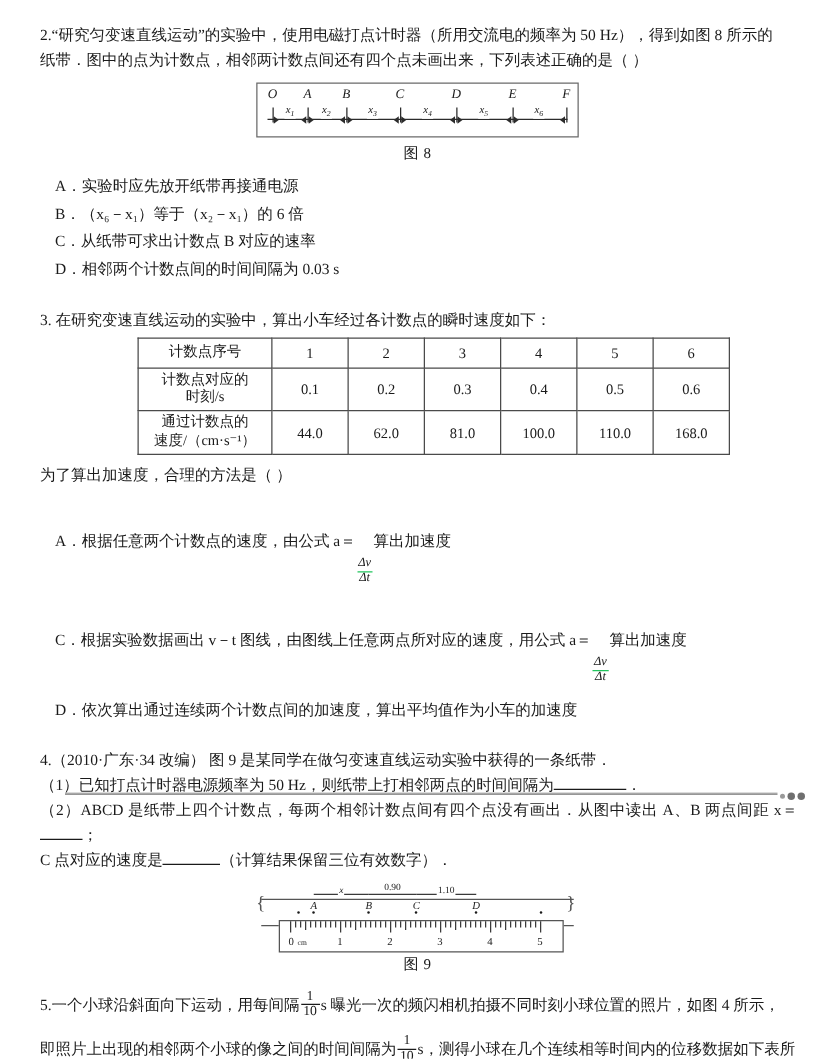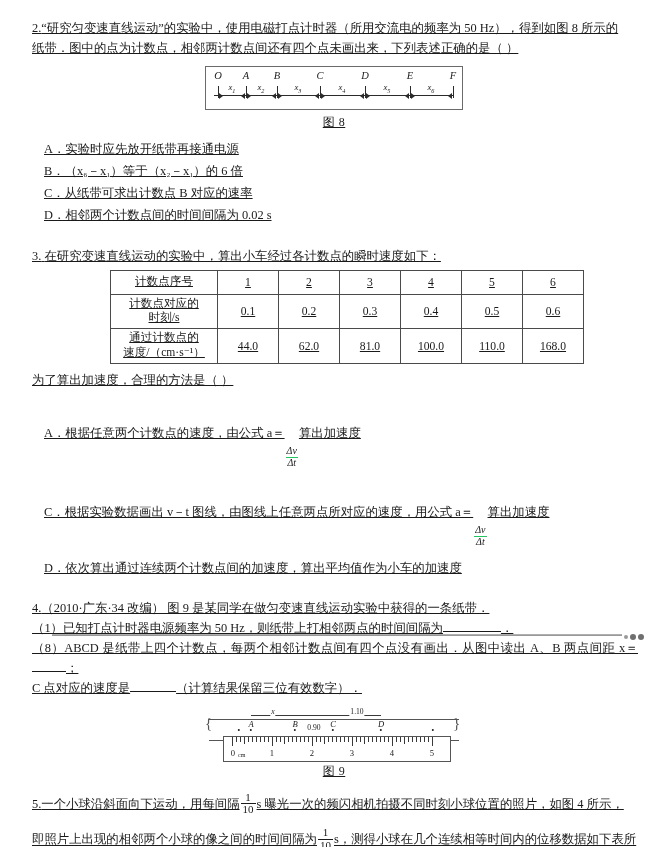--- a/index.html
+++ b/index.html
@@ -14,21 +14,20 @@
     color: #1a1a1a;
     position: relative;
     overflow: hidden;
   }
   .page {
     position: relative;
     width: 668px;
     height: 660px;
     padding: 0;
     box-sizing: border-box;
-    text-decoration: underline;
   }
   .q-block {
     padding: 0 30px 0 32px;
     font-size: 12.4px;
     line-height: 1.62;
     text-align: justify;
   }
   .q-line { margin: 0; }
   .indent-opt {
     padding-left: 44px;
@@ -309,21 +308,21 @@
       <div class="tape-arrowhead ah-l" style="left:238px"></div>
     </div>
   </div>
   <div class="fig-caption">图 8</div>
 
   <div class="spacer-sm"></div>
   <div class="indent-opt">
     <p class="q-line">A．实验时应先放开纸带再接通电源</p>
     <p class="q-line">B．（x₆－x₁）等于（x₂－x₁）的 6 倍</p>
     <p class="q-line">C．从纸带可求出计数点 B 对应的速率</p>
-    <p class="q-line">D．相邻两个计数点间的时间间隔为 0.02 s</p>
+    <p class="q-line">D．相邻两个计数点间的时间间隔为 0.03 s</p>
   </div>
 
   <div class="spacer-lg"></div>
   <div class="q-block">
     <p class="q-line">
       <span>3.</span>
       <span>在研究变速直线运动的实验中，算出小车经过各计数点的瞬时速度如下：</span>
     </p>
   </div>
 
@@ -383,37 +382,37 @@
 
   <div class="spacer-lg"></div>
   <div class="q-block">
     <p class="q-line">
       <span>4.</span><span>（2010·广东·34 改编）  图 9 是某同学在做匀变速直线运动实验中获得的一条纸带．</span>
     </p>
     <p class="q-line">
       <span>（1）已知打点计时器电源频率为 50 Hz，则纸带上打相邻两点的时间间隔为</span><span class="blank-l"></span><span>．</span>
     </p>
     <p class="q-line">
-      <span>（8）ABCD 是纸带上四个计数点，每两个相邻计数点间有四个点没有画出．从图中读出 A、B 两点间距 x＝</span><span class="blank-s"></span><span>；</span>
+      <span>（2）ABCD 是纸带上四个计数点，每两个相邻计数点间有四个点没有画出．从图中读出 A、B 两点间距 x＝</span><span class="blank-s"></span><span>；</span>
     </p>
     <p class="q-line">
       <span>C 点对应的速度是</span><span class="blank-m"></span><span>（计算结果保留三位有效数字）．</span>
     </p>
   </div>
 
   <div class="ruler-wrap">
     <div class="tape-strip"></div>
     <span class="brace" style="left:10px; top:10px;">{</span>
     <span class="brace" style="left:258px; top:10px;">}</span>
 
     <div class="dim-line" style="left:56px; width:44px; top:10px;"></div>
     <div class="dim-line" style="left:100px; width:38px; top:10px;"></div>
     <div class="dim-line" style="left:138px; width:48px; top:10px;"></div>
     <span class="dim-label ital" style="left:78px; top:2px;">x</span>
-    <span class="dim-label" style="left:119px; top:18px;">0.90</span>
+    <span class="dim-label" style="left:119px; top:0;">0.90</span>
     <span class="dim-label" style="left:162px; top:2px;">1.10</span>
 
     <span class="dot-mark" style="left:44px;  top:24px;"></span>
     <span class="dot-mark" style="left:56px;  top:24px;"></span>
     <span class="dot-mark" style="left:100px; top:24px;"></span>
     <span class="dot-mark" style="left:138px; top:24px;"></span>
     <span class="dot-mark" style="left:186px; top:24px;"></span>
     <span class="dot-mark" style="left:238px; top:24px;"></span>
 
     <span class="pt-letter" style="left:56px;  top:14px;">A</span>

